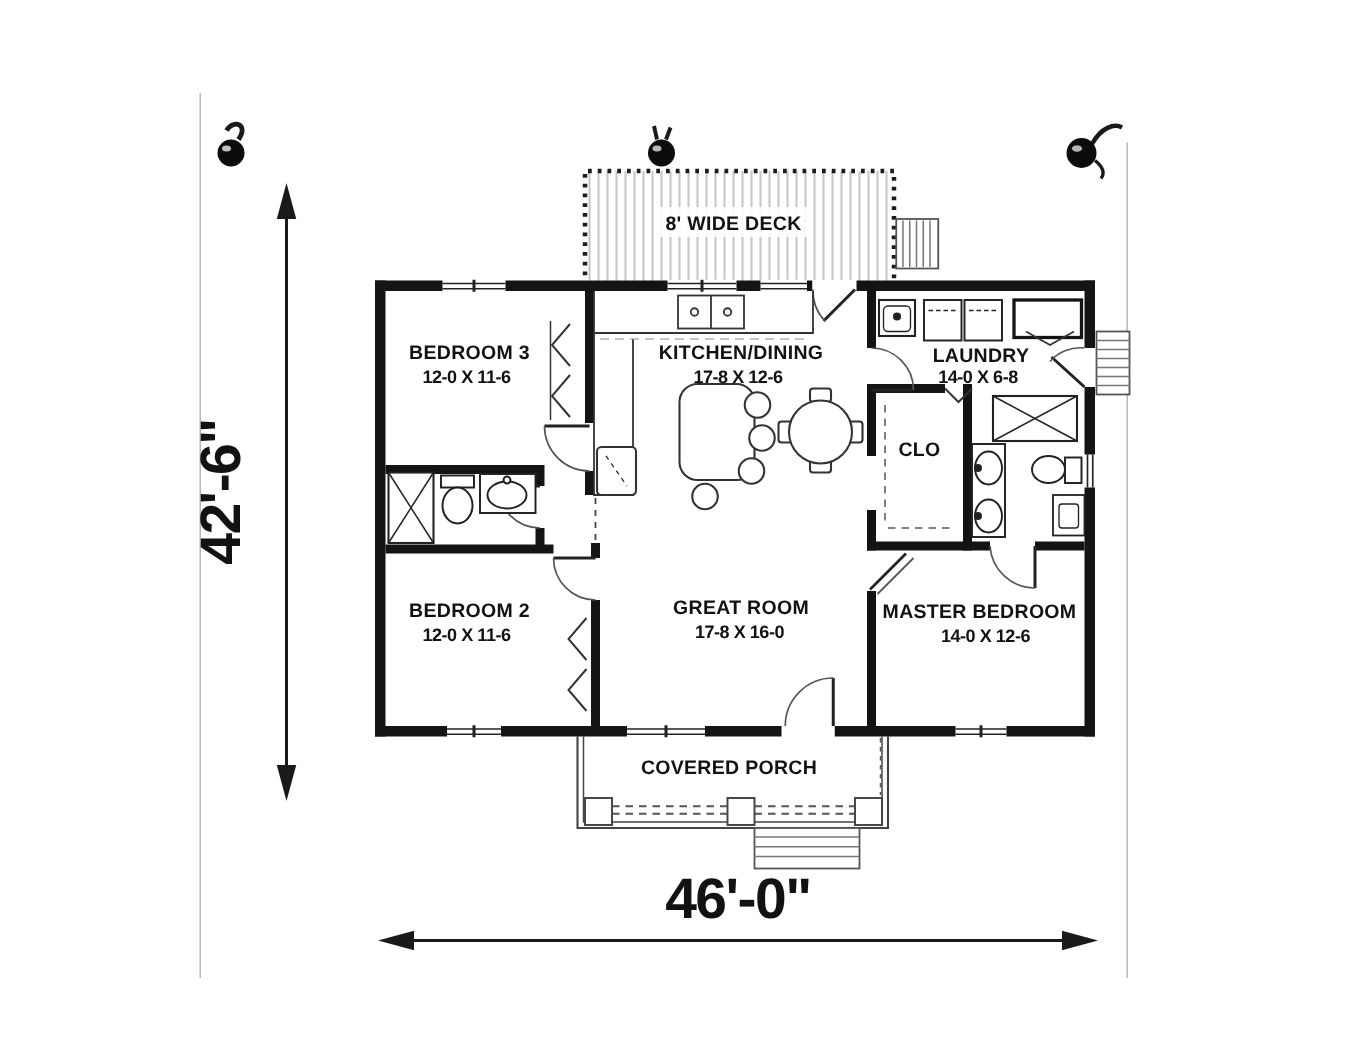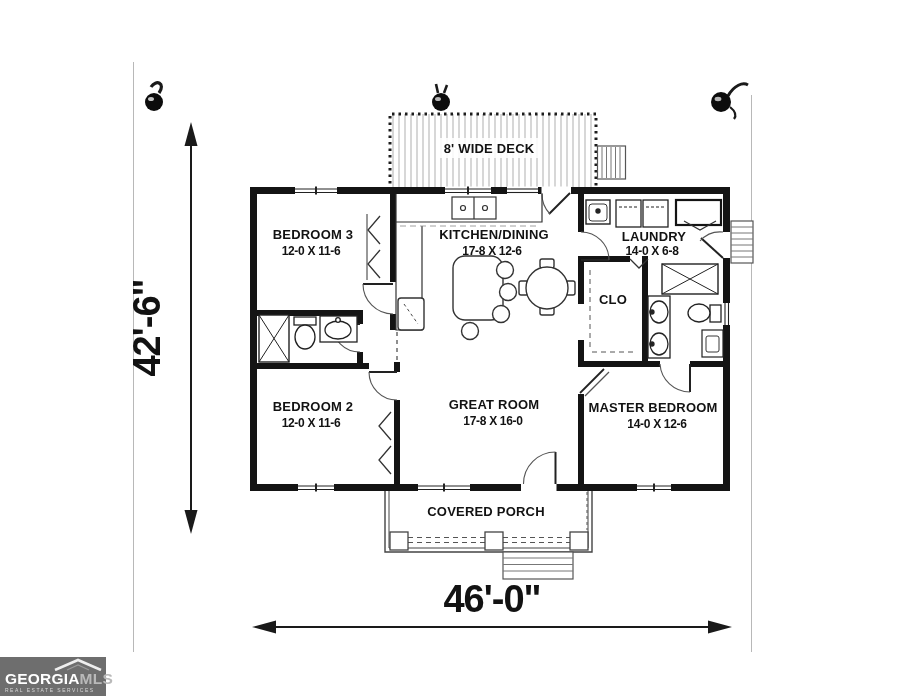--- a/index.html
+++ b/index.html
@@ -346,21 +346,13 @@
     <text class="room-name" text-anchor="middle" x="494" y="409">GREAT ROOM</text>
     <text class="room-size" text-anchor="middle" x="493" y="425">17-8 X 16-0</text>
   </g>
   <g>
     <text class="room-name" text-anchor="middle" x="653" y="412">MASTER BEDROOM</text>
     <text class="room-size" text-anchor="middle" x="657" y="428">14-0 X 12-6</text>
   </g>
 </svg>
 
 
-<div class="logo" style="background-color:#6e6e6e">
-  <svg class="logo-roof" width="50" height="13" viewBox="0 0 50 13">
-    <path d="M2,12 L25,2 L48,12" fill="none" stroke="#efefef" stroke-width="2.6"></path>
-    <path d="M14,12 L25,7 L36,12" fill="none" stroke="#9a9a9a" stroke-width="1.2"></path>
-  </svg>
-  <div class="logo-brand"><span>GEORGIA</span><span class="mls">MLS</span></div>
-  <div class="logo-tagline">REAL ESTATE SERVICES</div>
 </div>
-</div>
 
 </body></html>

